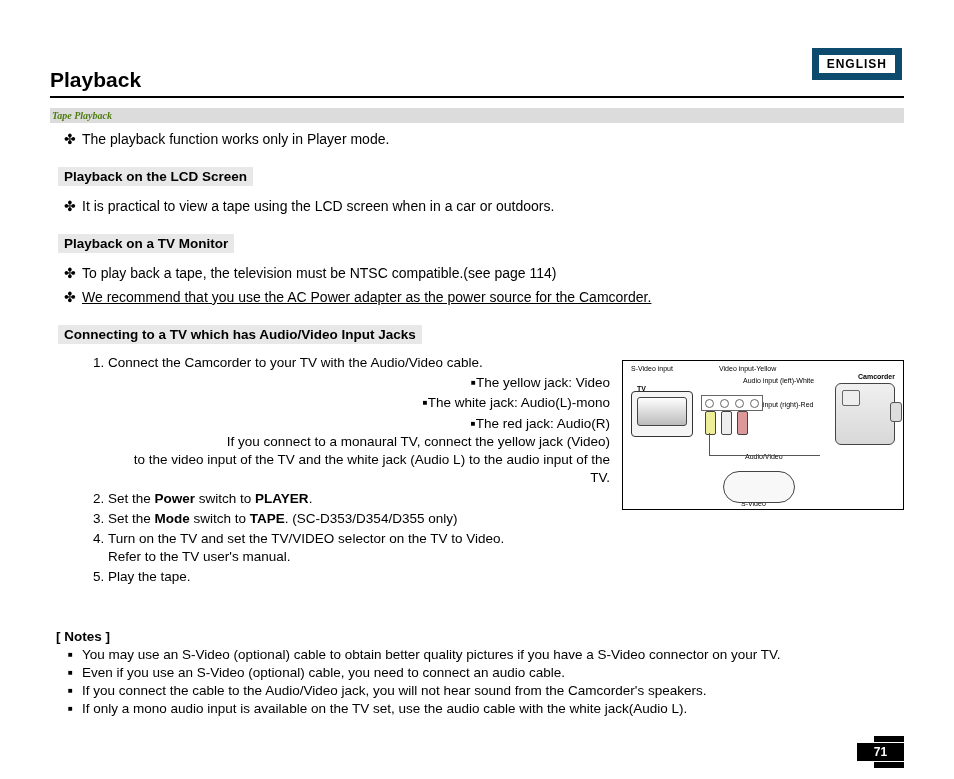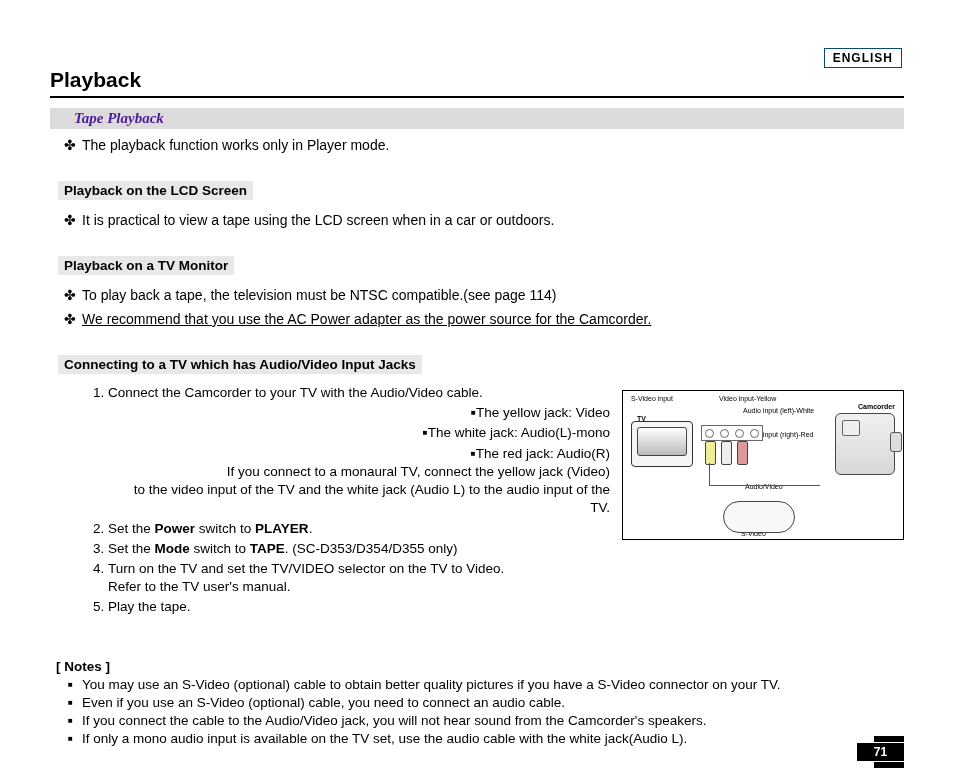--- a/index.html
+++ b/index.html
@@ -16,59 +16,59 @@
   .page {
     padding: 48px 50px 0 50px;
     box-sizing: border-box;
     position: relative;
     height: 100%;
   }
   .lang-box {
     position: absolute;
     right: 52px;
     top: 48px;
-    border: 1px solid #0c4a6e;
+    border: 7px solid #0c4a6e;
     padding: 2px 8px;
     font-size: 12px;
     font-weight: bold;
     letter-spacing: 1px;
   }
   .title {
     font-size: 21px;
     font-weight: bold;
     margin: 20px 0 4px 0;
   }
   .title-rule {
     border-top: 2px solid #000;
     margin: 0 0 10px 0;
   }
   .subtitle {
     background: #dcdcdc;
     font-style: italic;
     font-weight: bold;
-    font-size: 15px;
-    padding: 2px 24px;
+    font-size: 10px;
+    padding: 2px 2px;
     font-family: Georgia, 'Times New Roman', serif;
-    color: #4c1d95;
+    color: #4d7c0f;
   }
   .bullet-line {
     font-size: 14px;
     margin: 8px 0 8px 14px;
   }
   .bullet-line .diamond {
     display: inline-block;
     width: 18px;
   }
   .sec-head {
     display: inline-block;
     background: #e8e8e8;
     padding: 2px 6px;
     font-weight: bold;
     font-size: 13.5px;
-    margin: 20px 0 4px 8px;
+    margin: 12px 0 4px 8px;
   }
   .ol {
     font-size: 13.5px;
     margin: 6px 0 0 18px;
     line-height: 1.35;
   }
   .ol li { margin-bottom: 2px; }
   .sub-ul {
     list-style: none;
     padding: 0;

